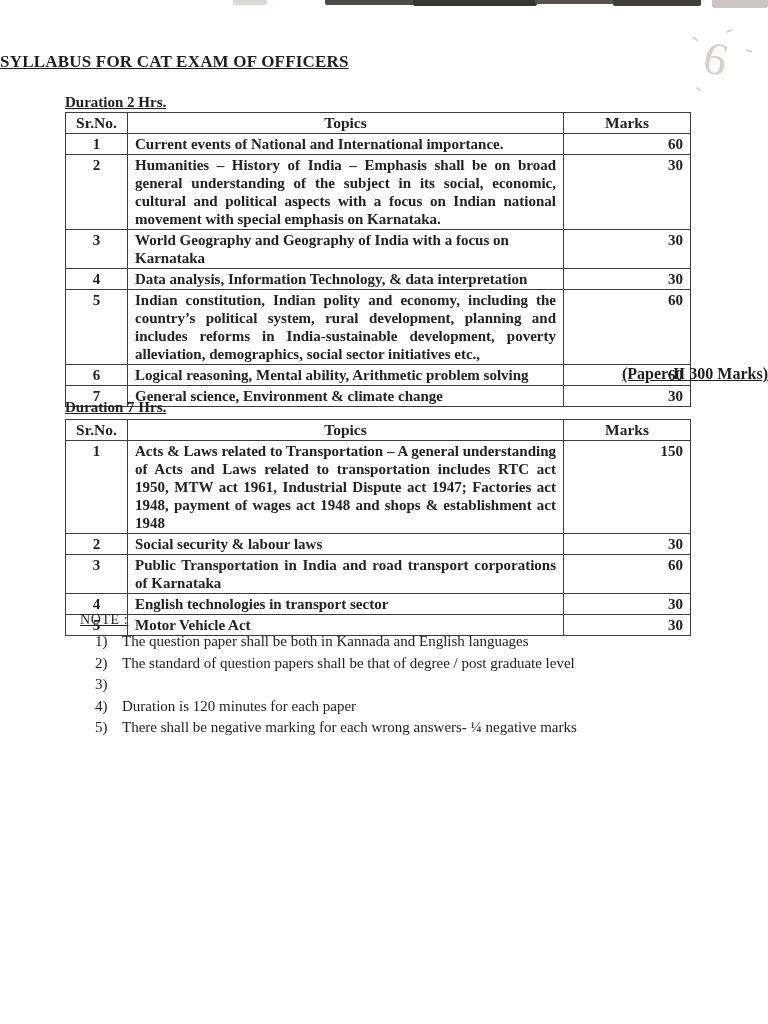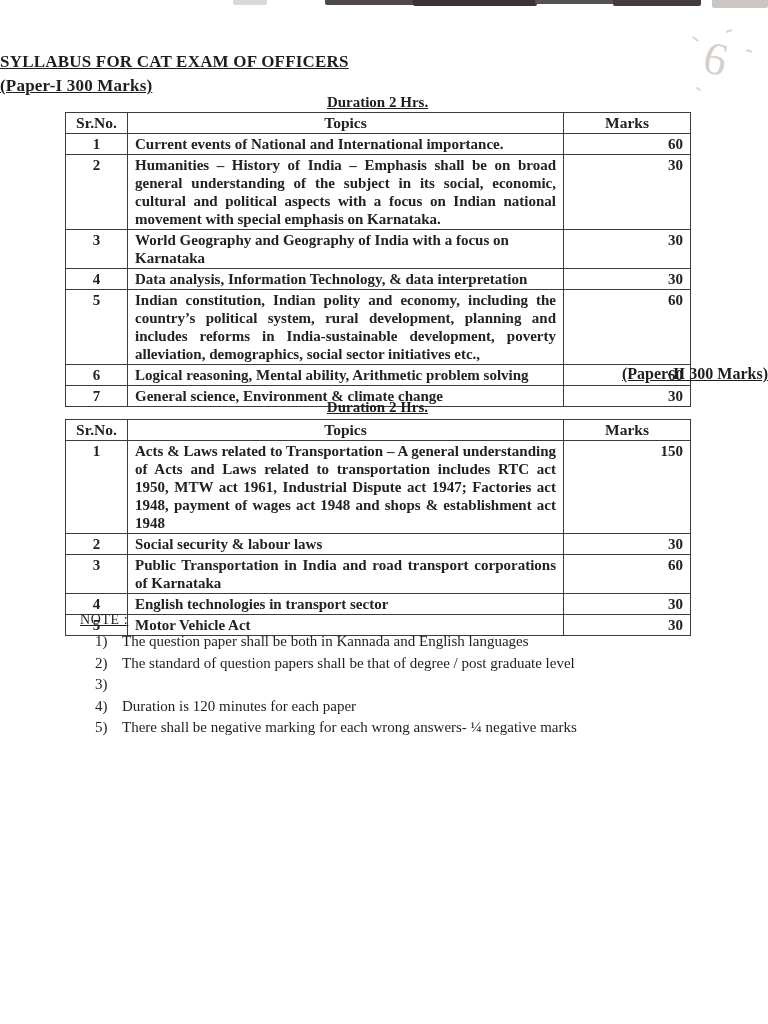--- a/index.html
+++ b/index.html
@@ -38,21 +38,21 @@
 
   
   .doc-title {
     position:absolute; top:50px; left:0; width:100%;
     text-align:left; font-weight:bold; font-size:17px; line-height:24px;
     letter-spacing:0.2px;
   }
   .doc-title .u { text-decoration:underline; }
   .duration {
     position:absolute; left:65px; width:625px;
-    text-align:center; font-weight:bold; font-size:15px;
+    text-align:left; font-weight:bold; font-size:15px;
   }
   .duration .u { text-decoration:underline; }
   .duration-1 { top:94px; }
   .paper2-heading {
     position:absolute; top:365px; left:0; width:100%;
     text-align:right; font-weight:bold; font-size:16px;
   }
   .paper2-heading .u { text-decoration:underline; }
   .duration-2 { top:399px; }
 
@@ -103,21 +103,20 @@
   <div class="pencil">
     <span class="six">6</span>
     <span class="tick tick-1"></span>
     <span class="tick tick-2"></span>
     <span class="tick tick-3"></span>
     <span class="tick tick-4"></span>
   </div>
 
   <div class="doc-title">
     <div><span class="u">SYLLABUS FOR CAT EXAM OF OFFICERS</span></div>
-    <div><span class="u">(Paper-I  300 Marks)</span></div>
   </div>
 
   <div class="duration duration-1">
     <span class="u">Duration 2 Hrs.</span>
   </div>
 
   <table class="syllabus table-1">
     <colgroup>
         <col class="c-sr">
         <col class="c-topic">
@@ -165,21 +164,21 @@
       <td class="marks">30</td>
     </tr>
   </tbody>
     </table>
 
   <div class="paper2-heading">
     <span class="u">(Paper-II  300 Marks)</span>
   </div>
 
   <div class="duration duration-2">
-    <span class="u">Duration 2 IIrs.</span>
+    <span class="u">Duration 7 IIrs.</span>
   </div>
 
   <table class="syllabus table-2">
     <colgroup>
         <col class="c-sr">
         <col class="c-topic">
         <col class="c-marks">
       </colgroup>
     <tbody>
         <tr>

